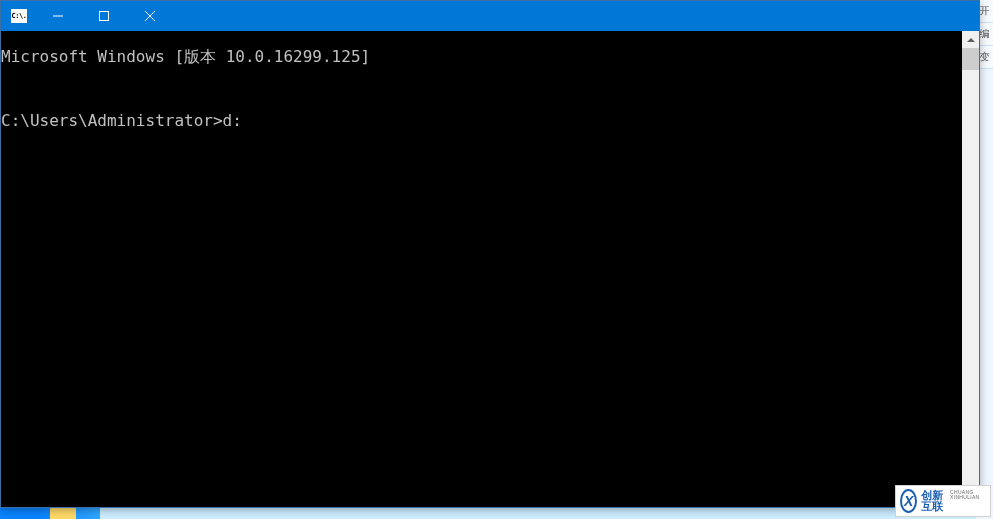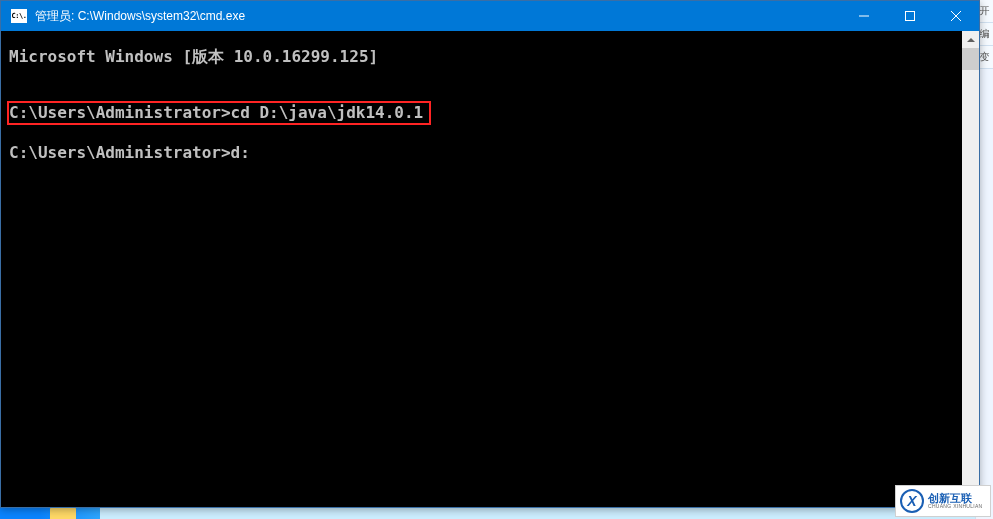--- a/index.html
+++ b/index.html
@@ -81,28 +81,27 @@
   .win-btn svg { width: 10px; height: 10px; }
 
   .terminal-wrap {
     flex: 1;
     display: flex;
     background: #000;
     position: relative;
   }
   .terminal {
     flex: 1;
-    padding: 2px 4px 0 8px;
+    padding: 2px 4px 0 0;
     font-family: "NSimSun","SimSun","Consolas",monospace;
     font-size: 16px;
     line-height: 16px;
     color: #c0c0c0;
     white-space: pre;
     position: relative;
-    font-weight: bold;
   }
   .terminal .line { display: block; }
   .terminal .highlighted {
     display: inline-block;
     border: 2px solid #ff2424;
     padding: 2px 6px 2px 0;
     margin-left: -2px;
     margin-top: 4px;
     margin-bottom: 4px;
   }
@@ -150,21 +149,21 @@
     padding: 0 4px;
   }
   .watermark .logo-circle {
     width: 24px; height: 24px;
     border: 2px solid #1a5fb4;
     border-radius: 50%;
     display:flex; align-items:center; justify-content:center;
     color:#1a5fb4; font-weight:bold; font-size:14px;
     font-style: italic;
   }
-  .watermark .wm-text { display:flex; flex-direction:column; line-height:1; }
+  .watermark .wm-text { display:flex; flex-direction:row; line-height:1; }
   .watermark .wm-cn { font-size:11px; color:#1a5fb4; font-weight:bold; }
   .watermark .wm-en { font-size:5px; color:#666; letter-spacing:0.3px; }
 
   .taskbar-hint {
     position: absolute;
     left: 0;
     bottom: 0;
     width: 100px;
     height: 12px;
     background: linear-gradient(to right, #0a84ff 40%, #2ea6ff 100%);
@@ -190,21 +189,20 @@
 
 <div class="taskbar-hint"></div>
 <div class="taskbar-icon"></div>
 
 <div class="cmd-window">
 
   <div class="titlebar">
     <div class="icon-box">
       <span>C:\.</span>
     </div>
-    <div class="title">管理员: C:\Windows\system32\cmd.exe</div>
     <div class="win-controls">
       <div class="win-btn">
         <svg viewBox="0 0 10 10">
             <rect y="4.5" width="10" height="1" fill="#fff"></rect>
           </svg>
       </div>
       <div class="win-btn">
         <svg viewBox="0 0 10 10">
             <rect x="0.5" y="0.5" width="9" height="9" fill="none" stroke="#fff" stroke-width="1"></rect>
           </svg>
@@ -214,21 +212,20 @@
             <path d="M0 0 L10 10 M10 0 L0 10" stroke="#fff" stroke-width="1"></path>
           </svg>
       </div>
     </div>
   </div>
 
   <div class="terminal-wrap">
     <div class="terminal">
 <span class="line">Microsoft Windows [版本 10.0.16299.125]</span>
 <span class="line"></span>
-<span class="highlighted">C:\Users\Administrator&gt;cd D:\java\jdk14.0.1</span>
 <span class="line"></span>
 <span class="line">C:\Users\Administrator&gt;d:</span>
 <span class="line"></span>
     </div>
 
     <div class="scrollbar">
       <div class="scroll-btn up">
         <svg viewBox="0 0 8 8">
             <path d="M0 6 L4 2 L8 6 Z"></path>
           </svg>

